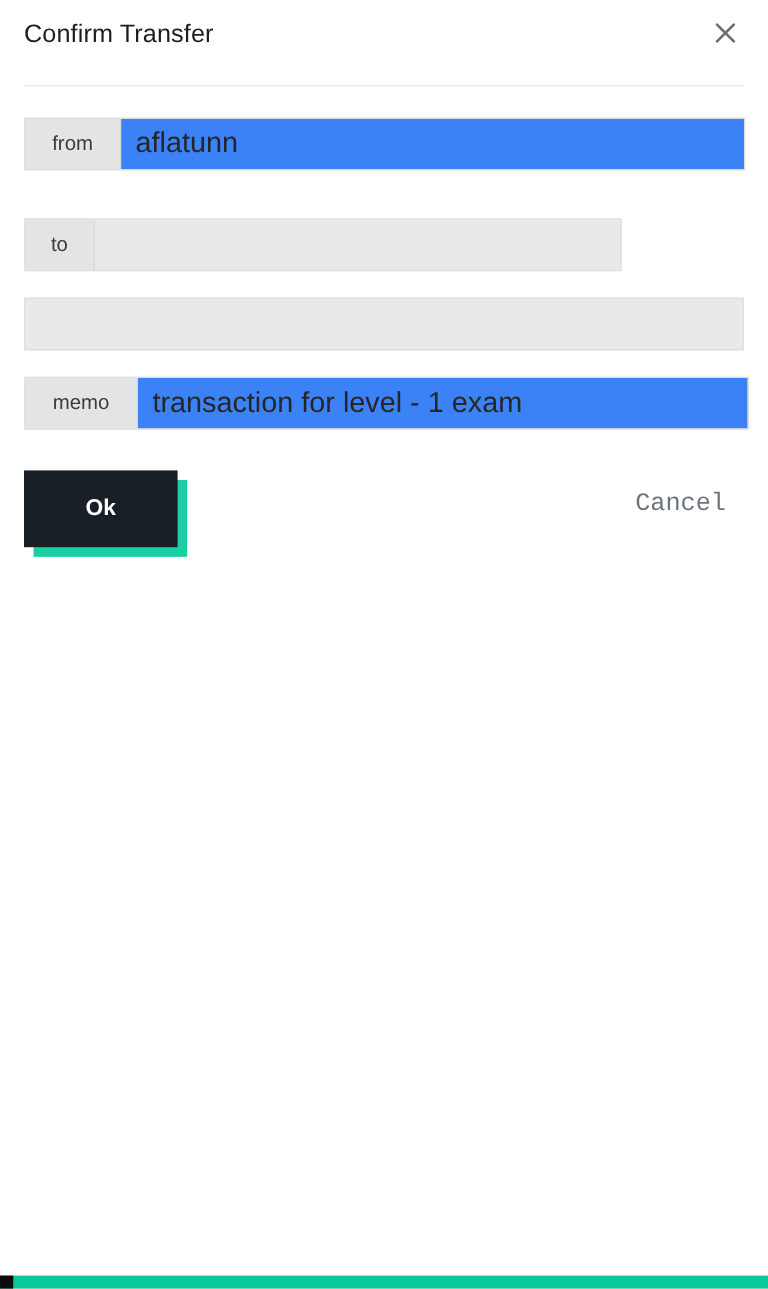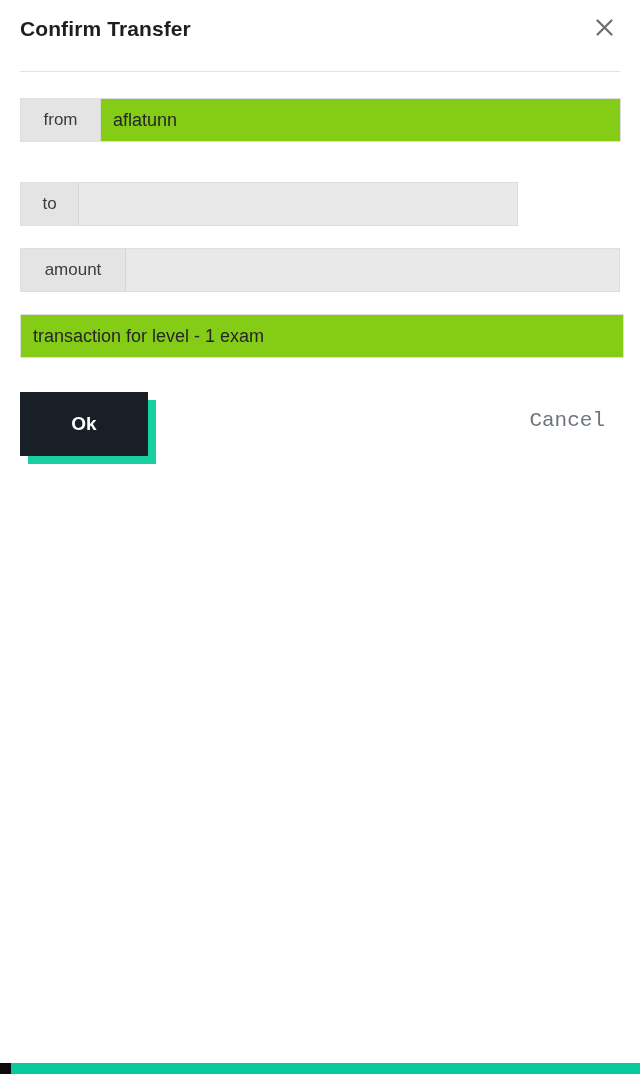--- a/index.html
+++ b/index.html
@@ -26,21 +26,21 @@
 
   .dialog-header {
     position: relative;
     height: 62px;
   }
   .dialog-title {
     position: absolute;
     left: 20px;
     top: 17px;
     font-size: 21px;
-    font-weight: bold;
+    font-weight: normal;
     color: #1e1e1e;
     letter-spacing: 0.1px;
     white-space: nowrap;
   }
   .close-button {
     position: absolute;
     right: 21px;
     top: 12px;
     width: 30px;
     height: 30px;
@@ -91,23 +91,23 @@
     color: #3c3c3c;
     box-sizing: border-box;
     flex: 0 0 auto;
     padding: 0 2px;
   }
   .row-value {
     flex: 1 1 auto;
     display: flex;
     align-items: center;
     padding-left: 12px;
-    font-size: 18px;
+    font-size: 24px;
     color: #262626;
-    background: #84cc16;
+    background: #3b82f6;
     white-space: nowrap;
     overflow: hidden;
   }
 
   .row-from   { width: 601px; }
   .row-to     { width: 498px; margin-top: 40px; }
   .row-amount { width: 600px; }
   .row-memo   { width: 604px; }
 
   .row-from   .row-label { width: 80px; }
@@ -213,24 +213,24 @@
     <div class="form-row row-from">
       <div class="row-label">from</div>
       <div class="row-value">aflatunn</div>
     </div>
 
     <div class="form-row row-to">
       <div class="row-label">to</div>
     </div>
 
     <div class="form-row row-amount">
-      <div class="row-label">amount</div>
     </div>
 
     <div class="form-row row-memo">
+      <div class="row-label">memo</div>
       <div class="row-value">transaction for level - 1 exam</div>
     </div>
 
   </div>
 
   <div class="actions">
     <div class="ok-button-wrap">
       <div class="ok-shadow"></div>
       <button class="ok-button">Ok</button>
     </div>

